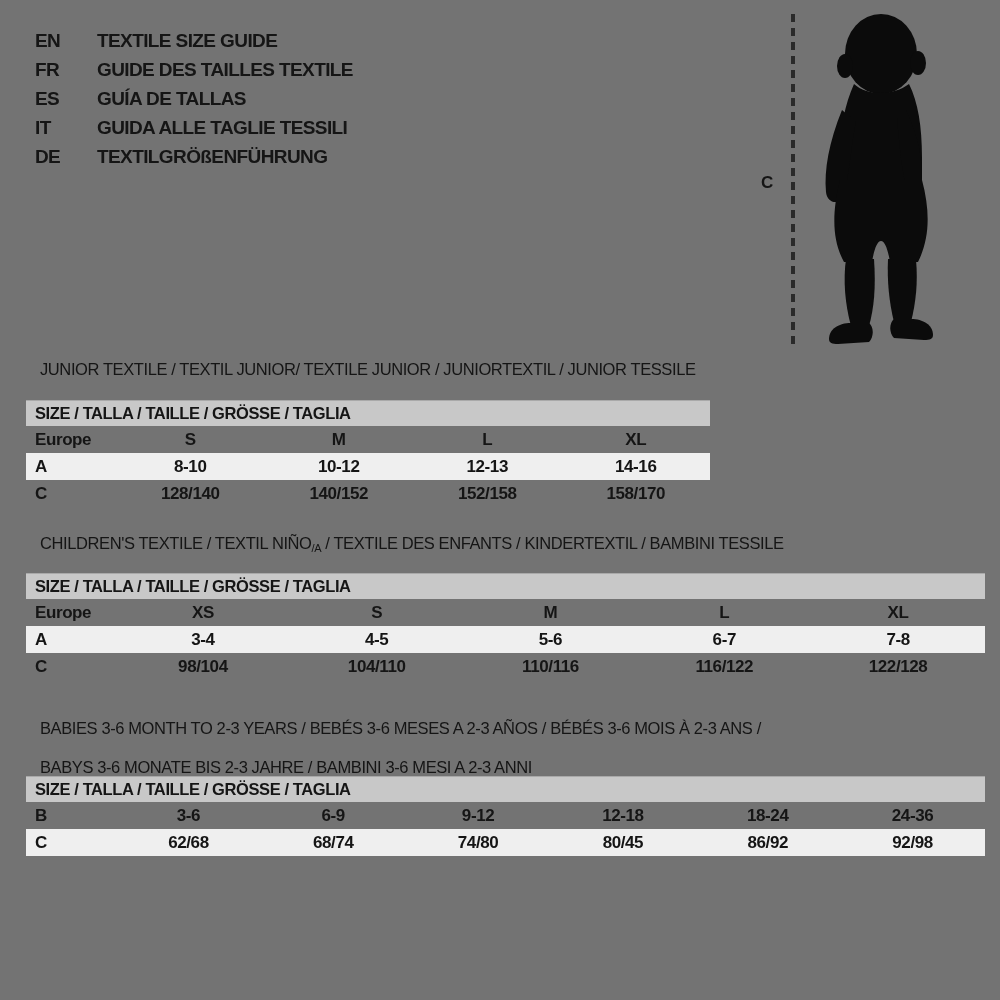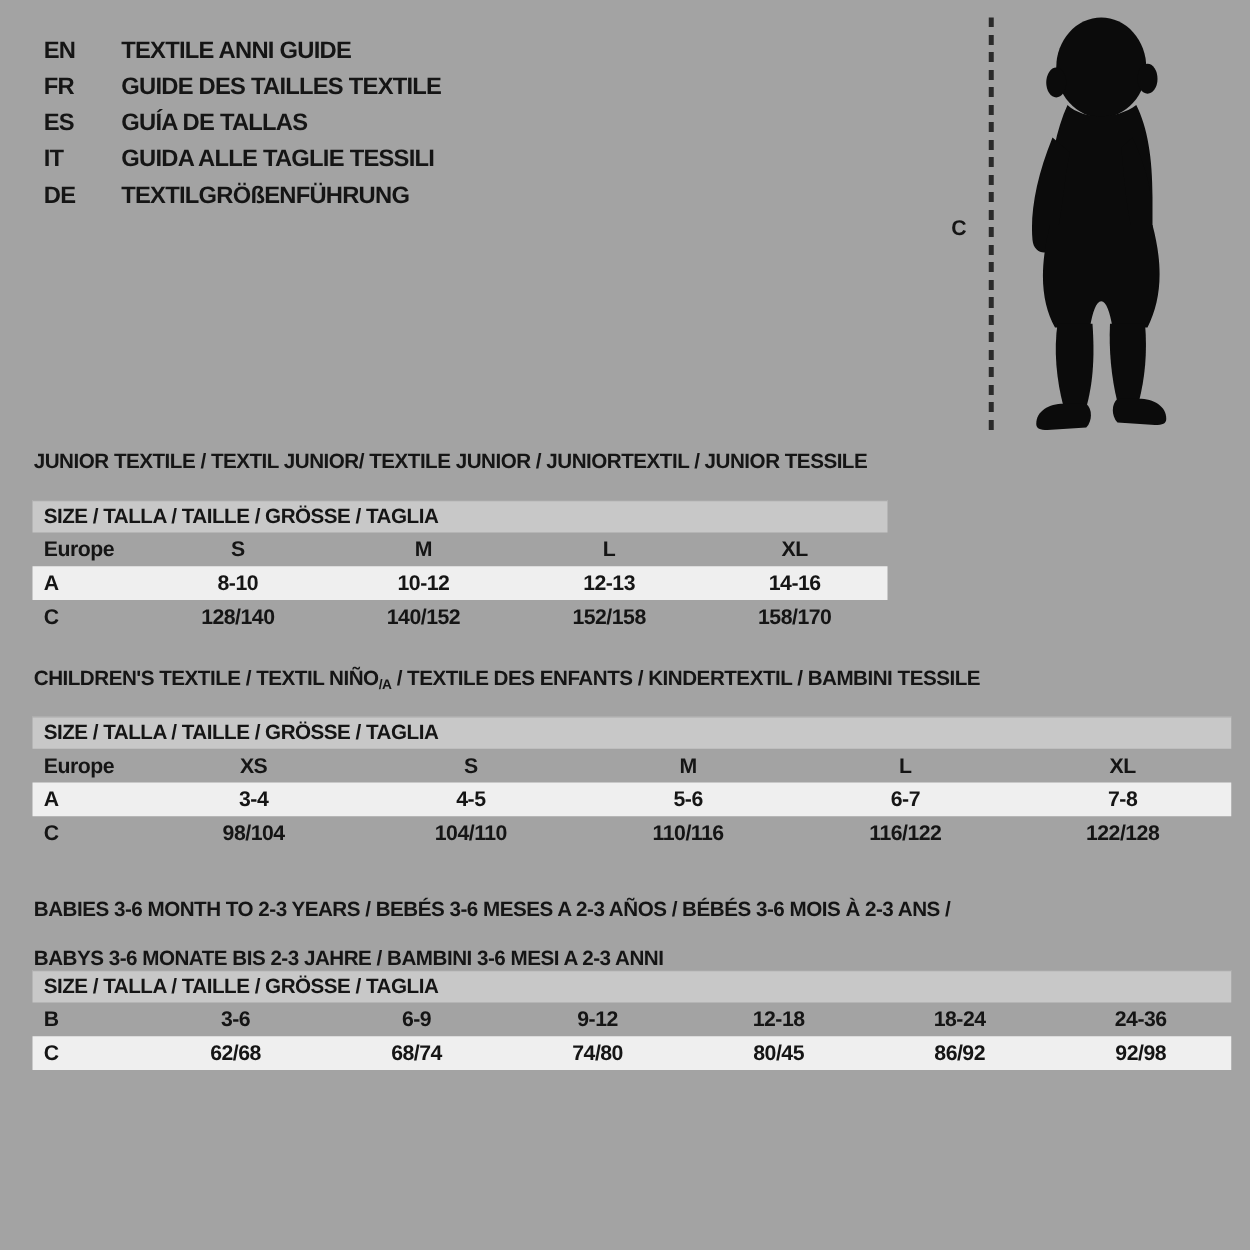--- a/index.html
+++ b/index.html
@@ -1,32 +1,32 @@
 <!DOCTYPE html>
 <html><head>
 <meta charset="utf-8">
 <style>
   html,body{margin:0;padding:0;background:#fff;}
-  .page{position:relative;width:1000px;height:1000px;background:#a3a3a3;overflow:hidden;
+  .page{position:relative;width:1000px;height:1000px;background:#737373;overflow:hidden;
         font-family:"Liberation Sans",sans-serif;color:#151515;}
 
   
   .lang-block{position:absolute;left:35px;top:26px;}
   .lang-row{display:flex;height:29px;align-items:center;font-weight:bold;font-size:19px;letter-spacing:-0.6px;}
   .lang-row .code{width:62px;}
 
   
   .figure{position:absolute;left:755px;top:8px;width:212px;height:342px;}
   .cmark{position:absolute;left:6px;top:165px;font-size:17px;font-weight:bold;}
   .dashline{position:absolute;left:36px;top:6px;width:4px;height:332px;
             background:repeating-linear-gradient(to bottom,#2a2a2a 0 8px,transparent 8px 14px);}
   .sil{position:absolute;left:50px;top:0;}
 
   
-  .sec-title{position:absolute;left:27px;font-size:16.5px;font-weight:bold;letter-spacing:-0.4px;white-space:nowrap;}
+  .sec-title{position:absolute;left:40px;font-size:16.5px;font-weight:normal;letter-spacing:-0.4px;white-space:nowrap;}
   .sec-title .subA{font-size:11px;vertical-align:-3px;}
   .sec-title .line{display:block;line-height:27px;white-space:nowrap;margin-top:12px;}
 
   
   .sizetable{position:absolute;left:26px;}
   .t1{width:684px;} .t2{width:959px;} .t3{width:959px;}
   .bar{height:25px;line-height:25px;background:#c8c8c8;border-top:1px solid #a9a9a9;
        padding-left:9px;font-size:16.5px;font-weight:bold;letter-spacing:-0.4px;}
   .trow{display:flex;height:27px;align-items:center;font-size:17px;font-weight:bold;letter-spacing:-0.4px;}
   .trow.shade{background:#efefef;}
@@ -38,21 +38,21 @@
          letter-spacing:-0.4px;line-height:30px;}
 </style>
 </head>
 <body>
 
 <div class="page">
 
   <div class="lang-block">
     <div class="lang-row">
       <span class="code">EN</span>
-      <span class="ltitle">TEXTILE ANNI GUIDE</span>
+      <span class="ltitle">TEXTILE SIZE GUIDE</span>
     </div>
     <div class="lang-row">
       <span class="code">FR</span>
       <span class="ltitle">GUIDE DES TAILLES TEXTILE</span>
     </div>
     <div class="lang-row">
       <span class="code">ES</span>
       <span class="ltitle">GUÍA DE TALLAS</span>
     </div>
     <div class="lang-row">

